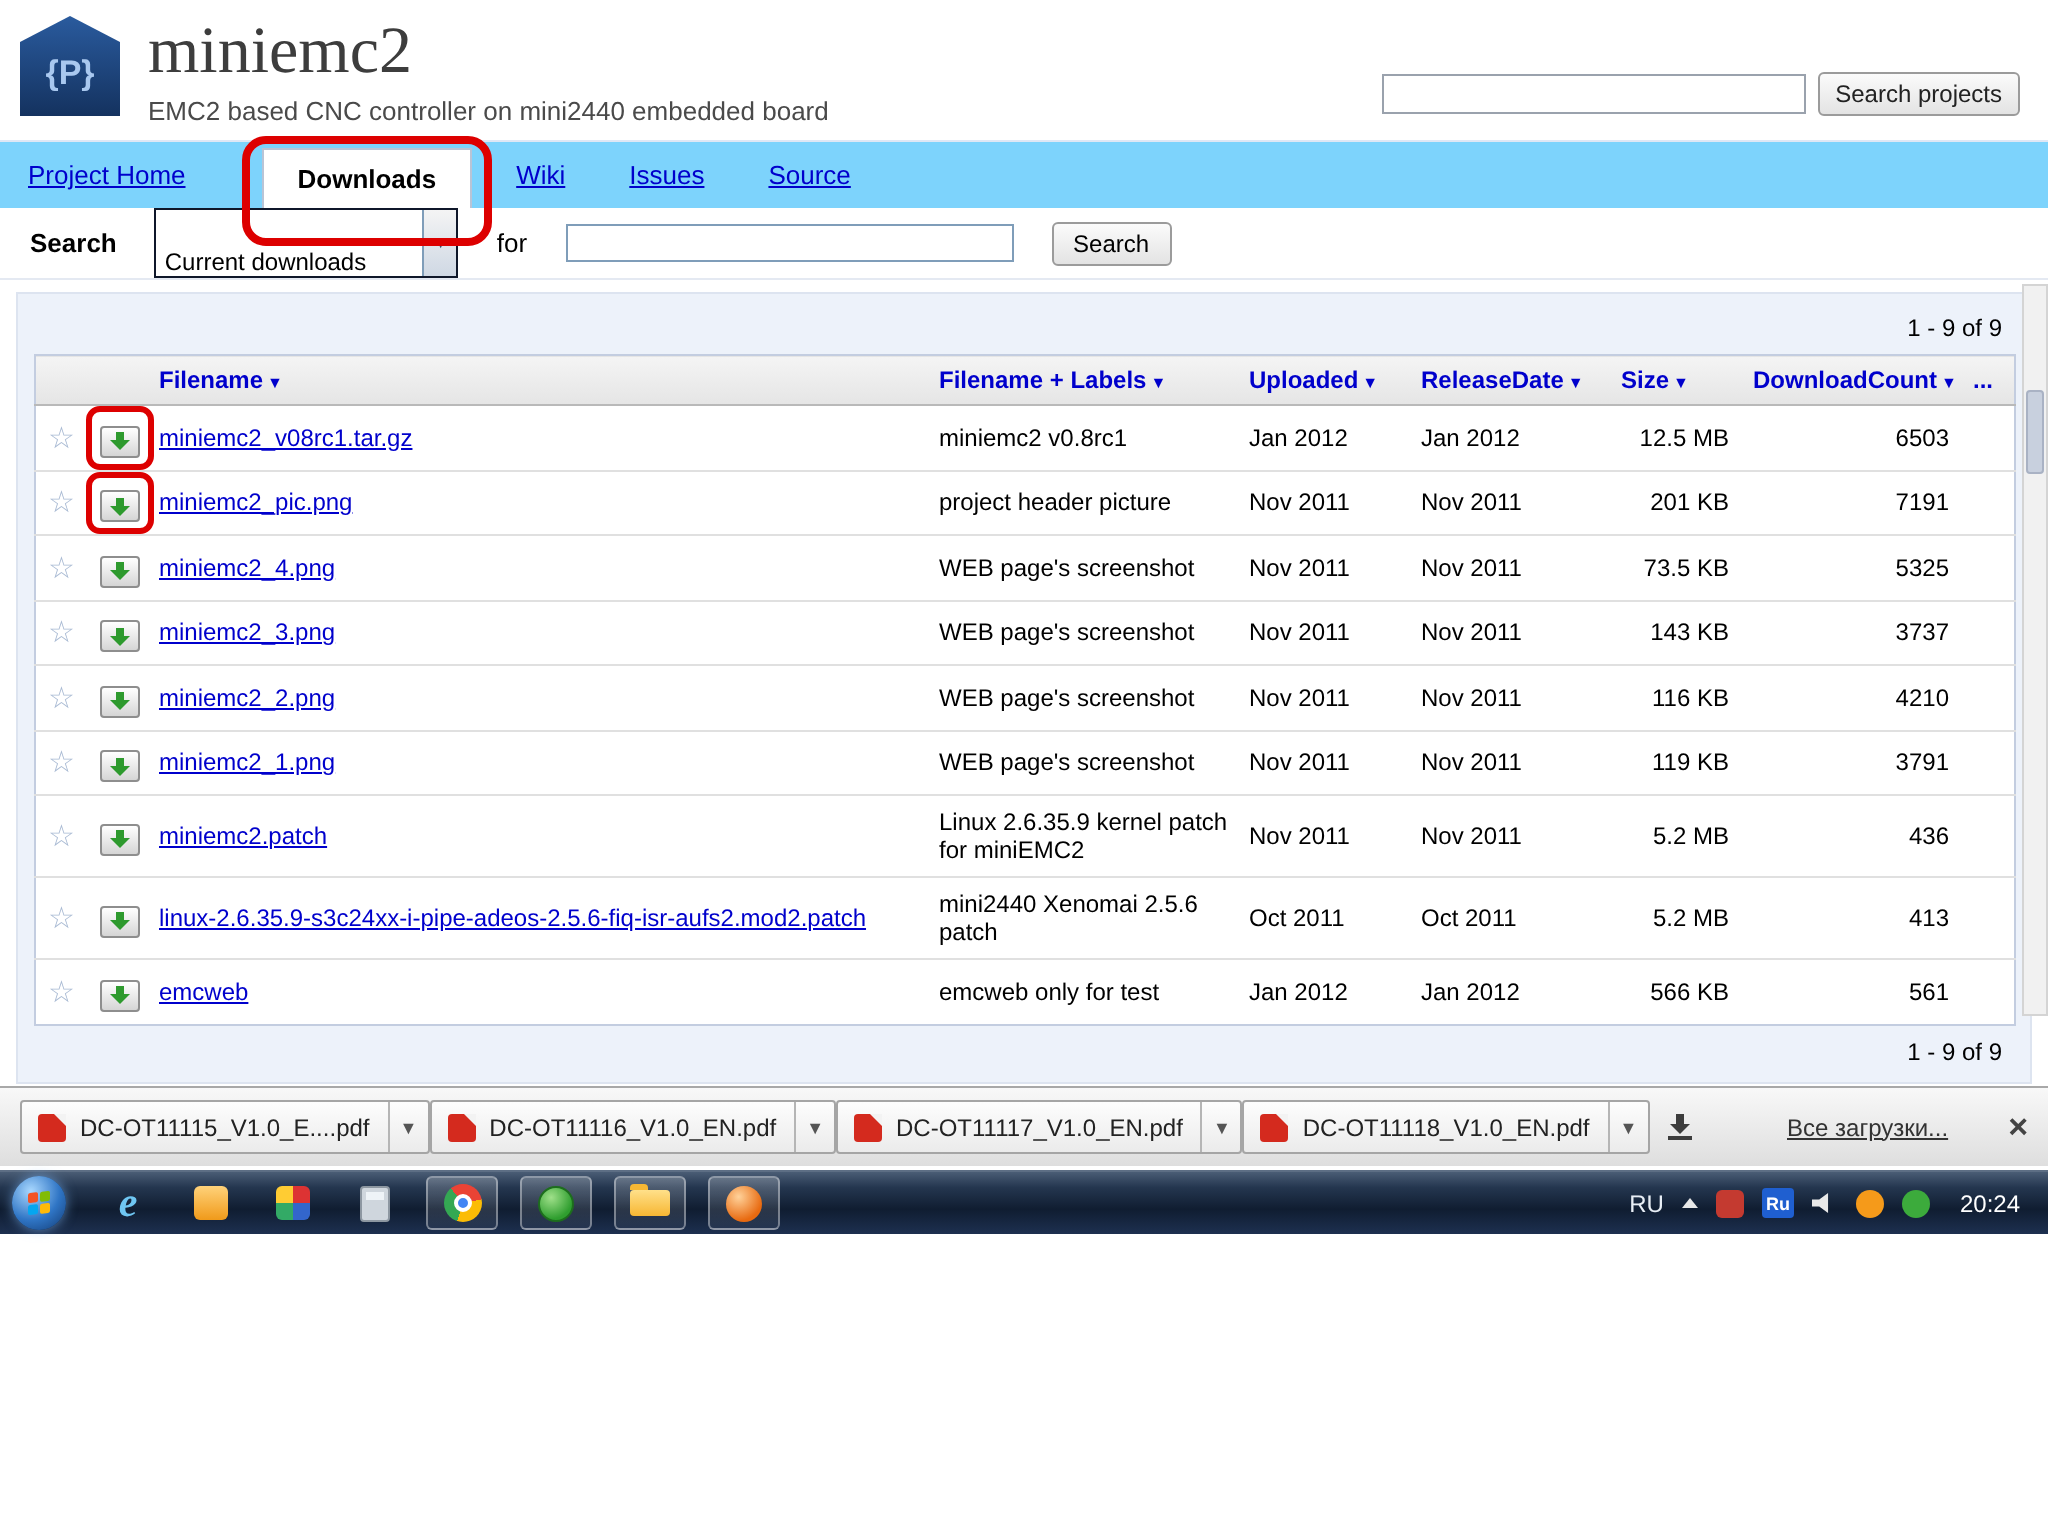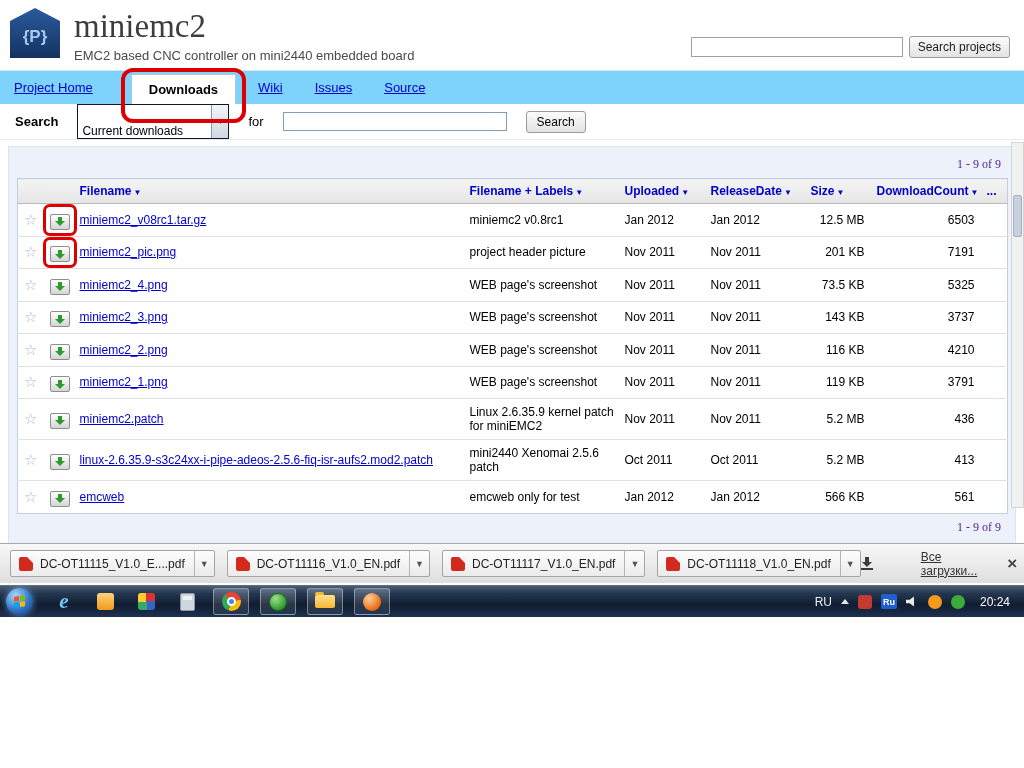--- a/index.html
+++ b/index.html
@@ -34,21 +34,21 @@
   .combo { width:152px; height:35px; border:1px solid #0f172a; background:#fff; display:flex; align-items:flex-end; font-size:12px; }
   .combo .val { flex:1; padding-left:4px; white-space:nowrap; overflow:hidden; }
   .combo-btn { width:17px; height:100%; background:linear-gradient(#f4f4f4,#cfd8e4); border-left:1px solid #7f9db9; display:flex;
                align-items:center; justify-content:center; font-size:8px; color:#39506b; }
   .search-row input { width:224px; height:19px; border:1px solid #7f9db9; font-size:12px; padding:0 3px; }
   .search-row button { height:22px; font-size:12px; padding:2px 10px; background:linear-gradient(#fbfbfb,#e3e3e3);
                        border:1px solid #9b9b9b; border-radius:3px; }
 
   
   .main-panel { margin:6px 8px 0 8px; background:#edf2fa; border:1px solid #dde4f0; padding:4px 8px 2px 8px; }
-  .pager { text-align:right; font-size:12px; color:#4c1d95; padding:6px 6px;font-family:Liberation Serif, serif; }
+  .pager { text-align:right; font-size:12px; color:#000000; padding:6px 6px; }
   table { width:100%; table-layout:fixed; border-collapse:collapse; background:#fff; border:1px solid #c3cde0; }
   col.c1{width:26px;} col.c2{width:32px;} col.c3{width:390px;} col.c4{width:155px;} col.c5{width:86px;}
   col.c6{width:100px;} col.c7{width:66px;} col.c8{width:110px;} col.c9{width:25px;}
   thead th { background:linear-gradient(#f4f4f4,#e5e5e5); border-bottom:1px solid #b9b9b9; text-align:left;
              font-size:12px; padding:5px 4px; }
   thead th a { color:#0000cc; font-weight:bold; text-decoration:none; white-space:nowrap; }
   .sort-arrow { font-size:8px; color:#0000cc; margin-left:2px; }
   tbody td { font-size:12px; padding:6px 4px; border-bottom:1px solid #e0e0e0; vertical-align:middle; color:#000; }
   tbody tr:last-child td { border-bottom:none; }
   td.c-star, td.c-dl { text-align:center; }
@@ -63,21 +63,21 @@
   .dl-stem { width:4px; height:4px; background:#2e9a2e; }
   .dl-tri { width:0; height:0; border-left:5px solid transparent; border-right:5px solid transparent; border-top:5px solid #2e9a2e; }
 
   
   .page-scrollbar { position:absolute; right:0; top:142px; width:13px; height:366px; background:#f1f1f1; border:1px solid #d4d4d4; }
   .page-scrollbar .thumb { margin:52px 1px 0 1px; height:42px; background:#c8d0de; border:1px solid #a9b2c4; border-radius:2px; }
 
   
   .download-shelf { position:absolute; left:0; top:543px; width:1024px; height:40px; background:linear-gradient(#f8f8f8,#dedede);
                     border-top:1px solid #a8a8a8; display:flex; align-items:center; padding:0 10px; }
-  .shelf-items { display:flex; gap:12px; }
+  .shelf-items { display:flex; gap:0; }
   .shelf-item { height:27px; display:inline-flex; align-items:center; background:linear-gradient(#fdfdfd,#ebebeb);
                 border:1px solid #a5a5a5; border-radius:2px; padding-left:8px; cursor:pointer; }
   .pdf-icon { width:14px; height:14px; background:#d42a1e; border-radius:2px; position:relative; flex:none; }
   .pdf-icon::after { content:""; position:absolute; right:0; top:0; border:3px solid; border-color:#f3f3f3 #f3f3f3 transparent transparent; }
   .shelf-label { font-size:12px; color:#222; margin:0 9px 0 7px; white-space:nowrap; }
   .shelf-caret { border-left:1px solid #b5b5b5; align-self:stretch; display:flex; align-items:center; padding:0 5px;
                  color:#555; font-size:9px; }
   .shelf-right { margin-left:auto; display:flex; align-items:center; gap:8px; }
   .shelf-dl-icon { display:inline-flex; flex-direction:column; align-items:center; }
   .shelf-dl-icon .s { width:4px; height:5px; background:#3c3c3c; }

